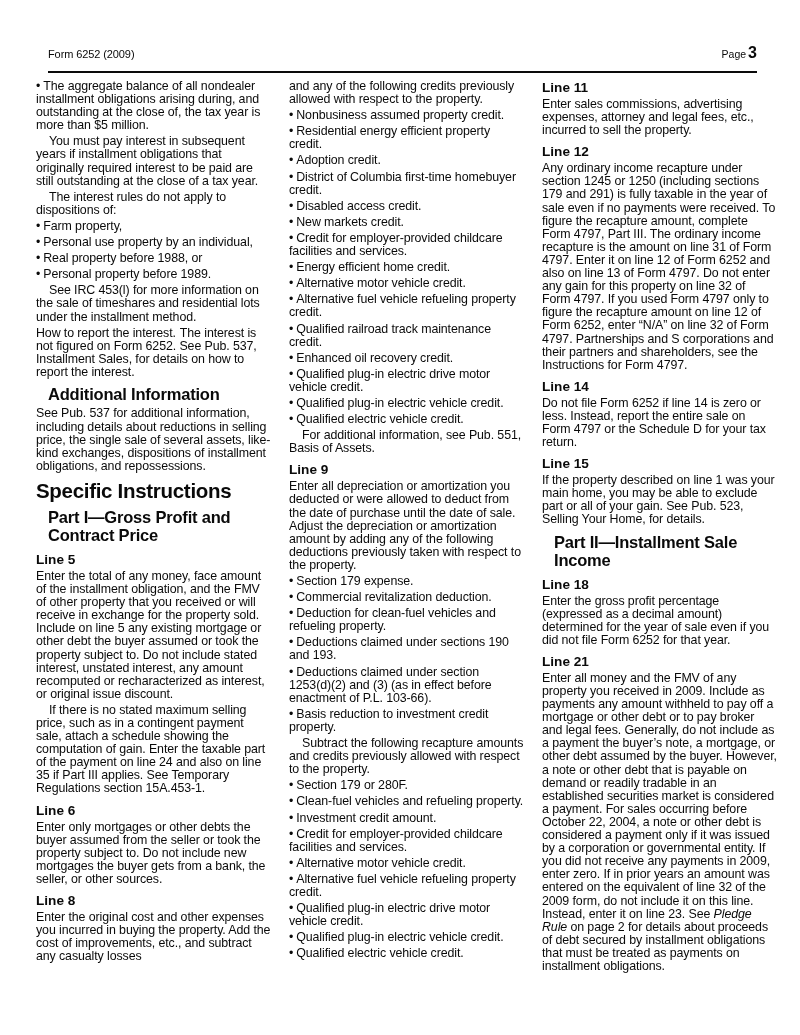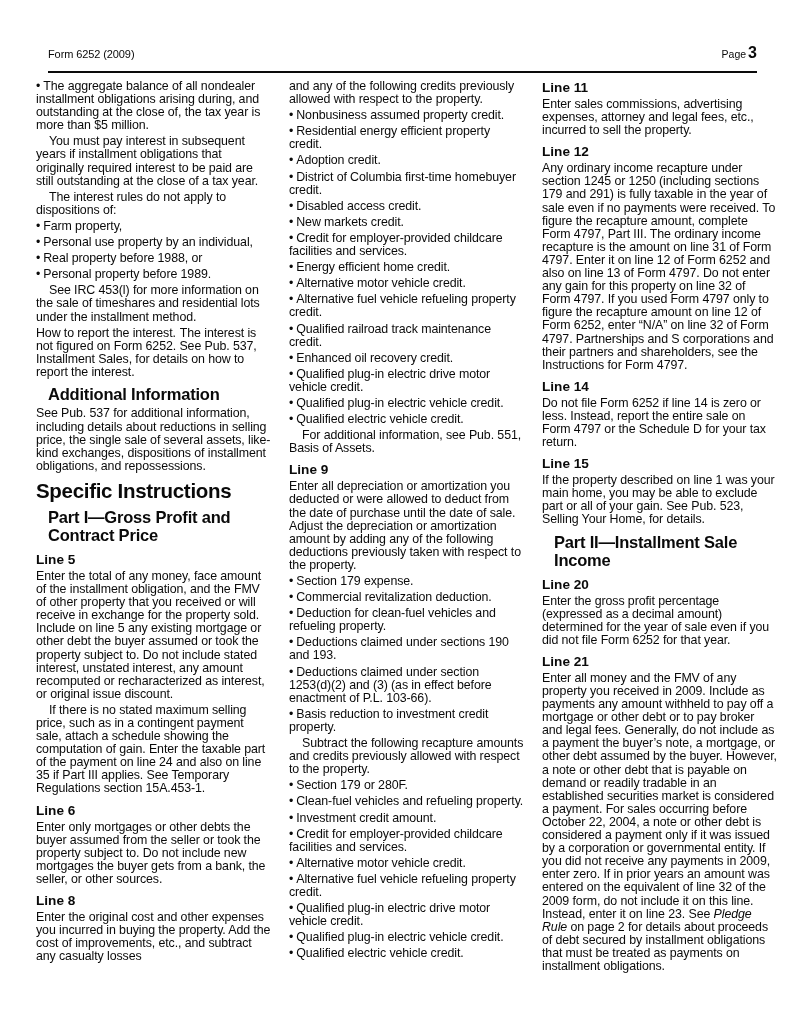--- a/index.html
+++ b/index.html
@@ -123,19 +123,19 @@
     <section class="col">
         <h4 class="blk bh3"><span>Line 11</span></h4>
         <p class="blk para"><span>Enter sales commissions, advertising expenses, attorney and legal fees, etc., incurred to sell the property.</span></p>
         <h4 class="blk bh3"><span>Line 12</span></h4>
         <p class="blk para"><span>Any ordinary income recapture under section 1245 or 1250 (including sections 179 and 291) is fully taxable in the year of sale even if no payments were received. To figure the recapture amount, complete Form 4797, Part III. The ordinary income recapture is the amount on line 31 of Form 4797. Enter it on line 12 of Form 6252 and also on line 13 of Form 4797. Do not enter any gain for this property on line 32 of Form 4797. If you used Form 4797 only to figure the recapture amount on line 12 of Form 6252, enter “N/A” on line 32 of Form 4797. Partnerships and S corporations and their partners and shareholders, see the Instructions for Form 4797.</span></p>
         <h4 class="blk bh3"><span>Line 14</span></h4>
         <p class="blk para"><span>Do not file Form 6252 if line 14 is zero or less. Instead, report the entire sale on Form 4797 or the Schedule D for your tax return.</span></p>
         <h4 class="blk bh3"><span>Line 15</span></h4>
         <p class="blk para"><span>If the property described on line 1 was your main home, you may be able to exclude part or all of your gain. See Pub. 523, Selling Your Home, for details.</span></p>
         <h3 class="blk bh2"><span>Part II—Installment Sale Income</span></h3>
-        <h4 class="blk bh3"><span>Line 20</span></h4>
+        <h4 class="blk bh3"><span>Line 18</span></h4>
         <p class="blk para"><span>Enter the gross profit percentage (expressed as a decimal amount) determined for the year of sale even if you did not file Form 6252 for that year.</span></p>
         <h4 class="blk bh3"><span>Line 21</span></h4>
         <p class="blk para"><span>Enter all money and the FMV of any property you received in 2009. Include as payments any amount withheld to pay off a mortgage or other debt or to pay broker and legal fees. Generally, do not include as a payment the buyer’s note, a mortgage, or other debt assumed by the buyer. However, a note or other debt that is payable on demand or readily tradable in an established securities market is considered a payment. For sales occurring before October 22, 2004, a note or other debt is considered a payment only if it was issued by a corporation or governmental entity. If you did not receive any payments in 2009, enter zero. If in prior years an amount was entered on the equivalent of line 32 of the 2009 form, do not include it on this line. Instead, enter it on line 23. See </span><span class="it">Pledge Rule</span><span> on page 2 for details about proceeds of debt secured by installment obligations that must be treated as payments on installment obligations.</span></p>
       </section>
   </main>
 </div>
 
 </body></html>

